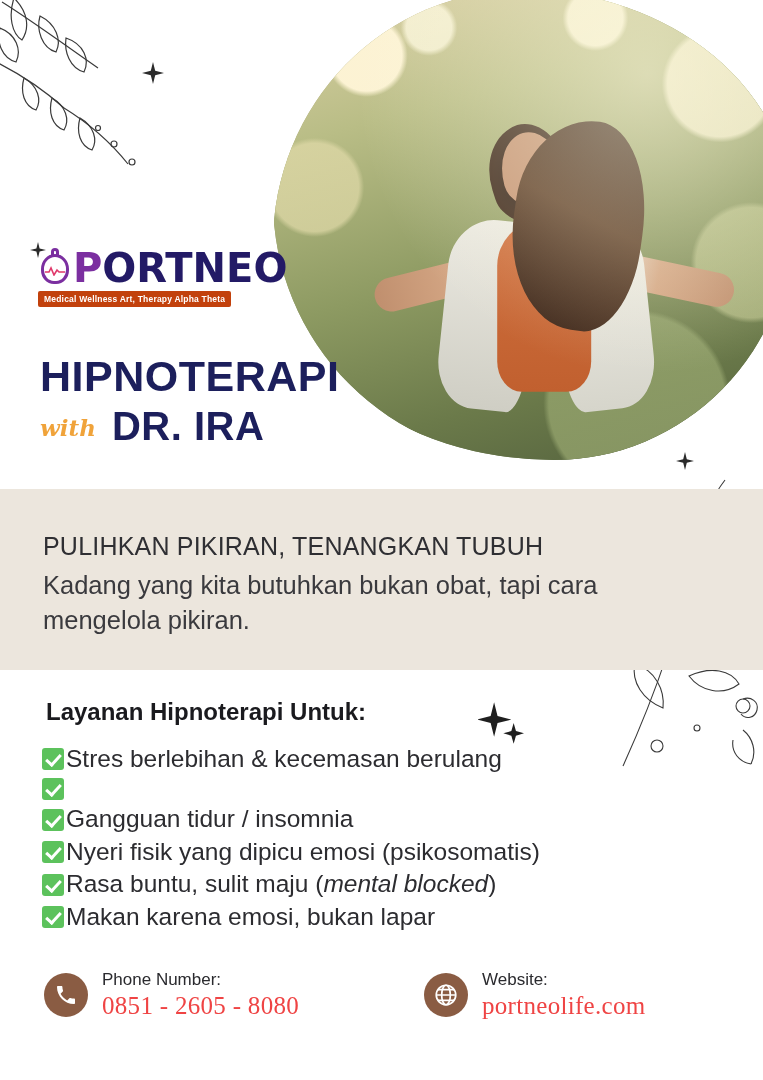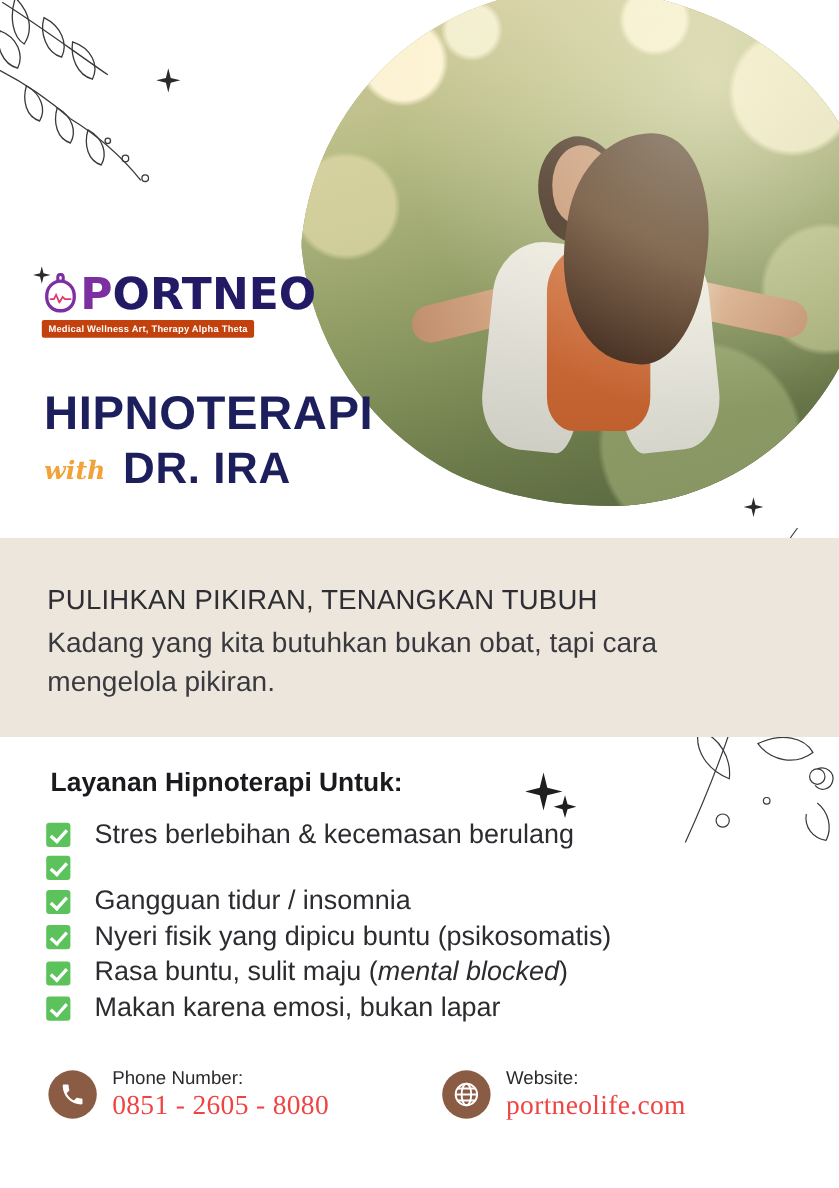--- a/index.html
+++ b/index.html
@@ -220,21 +220,21 @@
   
   .svc-head {
     position: absolute; left: 46px; top: 698px;
     font-size: 24px; font-weight: bold; color: #1a1a1e;
   }
   .svc-list {
     position: absolute; left: 42px; top: 746px;
     width: 680px;
   }
   .svc-item {
-    display: flex; align-items: center; gap: 22px;
+    display: flex; align-items: center; gap: 2px;
     margin-bottom: 6px;
     font-size: 24.5px; color: #2c2c30; line-height: 1.08;
     white-space: nowrap;
   }
   .check {
     flex: 0 0 auto;
     width: 22px; height: 22px;
     background: #5cc25c;
     border-radius: 3px;
     position: relative;
@@ -246,21 +246,21 @@
     border: solid #ffffff;
     border-width: 0 3px 3px 0;
     transform: rotate(42deg);
   }
   .it { font-style: italic; }
 
   
   .footer { position: absolute; left: 0; top: 962px; width: 687px; height: 118px; }
   .f-item { position: absolute; display: flex; align-items: center; gap: 14px; }
   .f-phone { left: 44px; top: 8px; }
-  .f-web { left: 402px; top: 8px; }
+  .f-web { left: 424px; top: 8px; }
   .f-circle {
     width: 44px; height: 44px; border-radius: 50%;
     background: #8a5c43;
     display: flex; align-items: center; justify-content: center;
   }
   .f-label { font-size: 17px; color: #2a2a2e; margin-bottom: 2px; }
   .f-value { font-size: 25px; color: #ef4444; letter-spacing: .3px; font-family: Liberation Serif, serif; }
   .f-value.web { font-size: 25px; }
 </style>
 </head>
@@ -374,21 +374,21 @@
     </div>
     <div class="svc-item">
       <span class="check"></span>
     </div>
     <div class="svc-item">
       <span class="check"></span>
       <span>Gangguan tidur / insomnia</span>
     </div>
     <div class="svc-item">
       <span class="check"></span>
-      <span>Nyeri fisik yang dipicu buntu (psikosomatis)</span>
+      <span>Nyeri fisik yang dipicu emosi (psikosomatis)</span>
     </div>
     <div class="svc-item">
       <span class="check"></span>
       <span><span>Rasa buntu, sulit maju (</span><span class="it">mental blocked</span><span>)</span></span>
     </div>
     <div class="svc-item">
       <span class="check"></span>
       <span>Makan karena emosi, bukan lapar</span>
     </div>
   </div>

